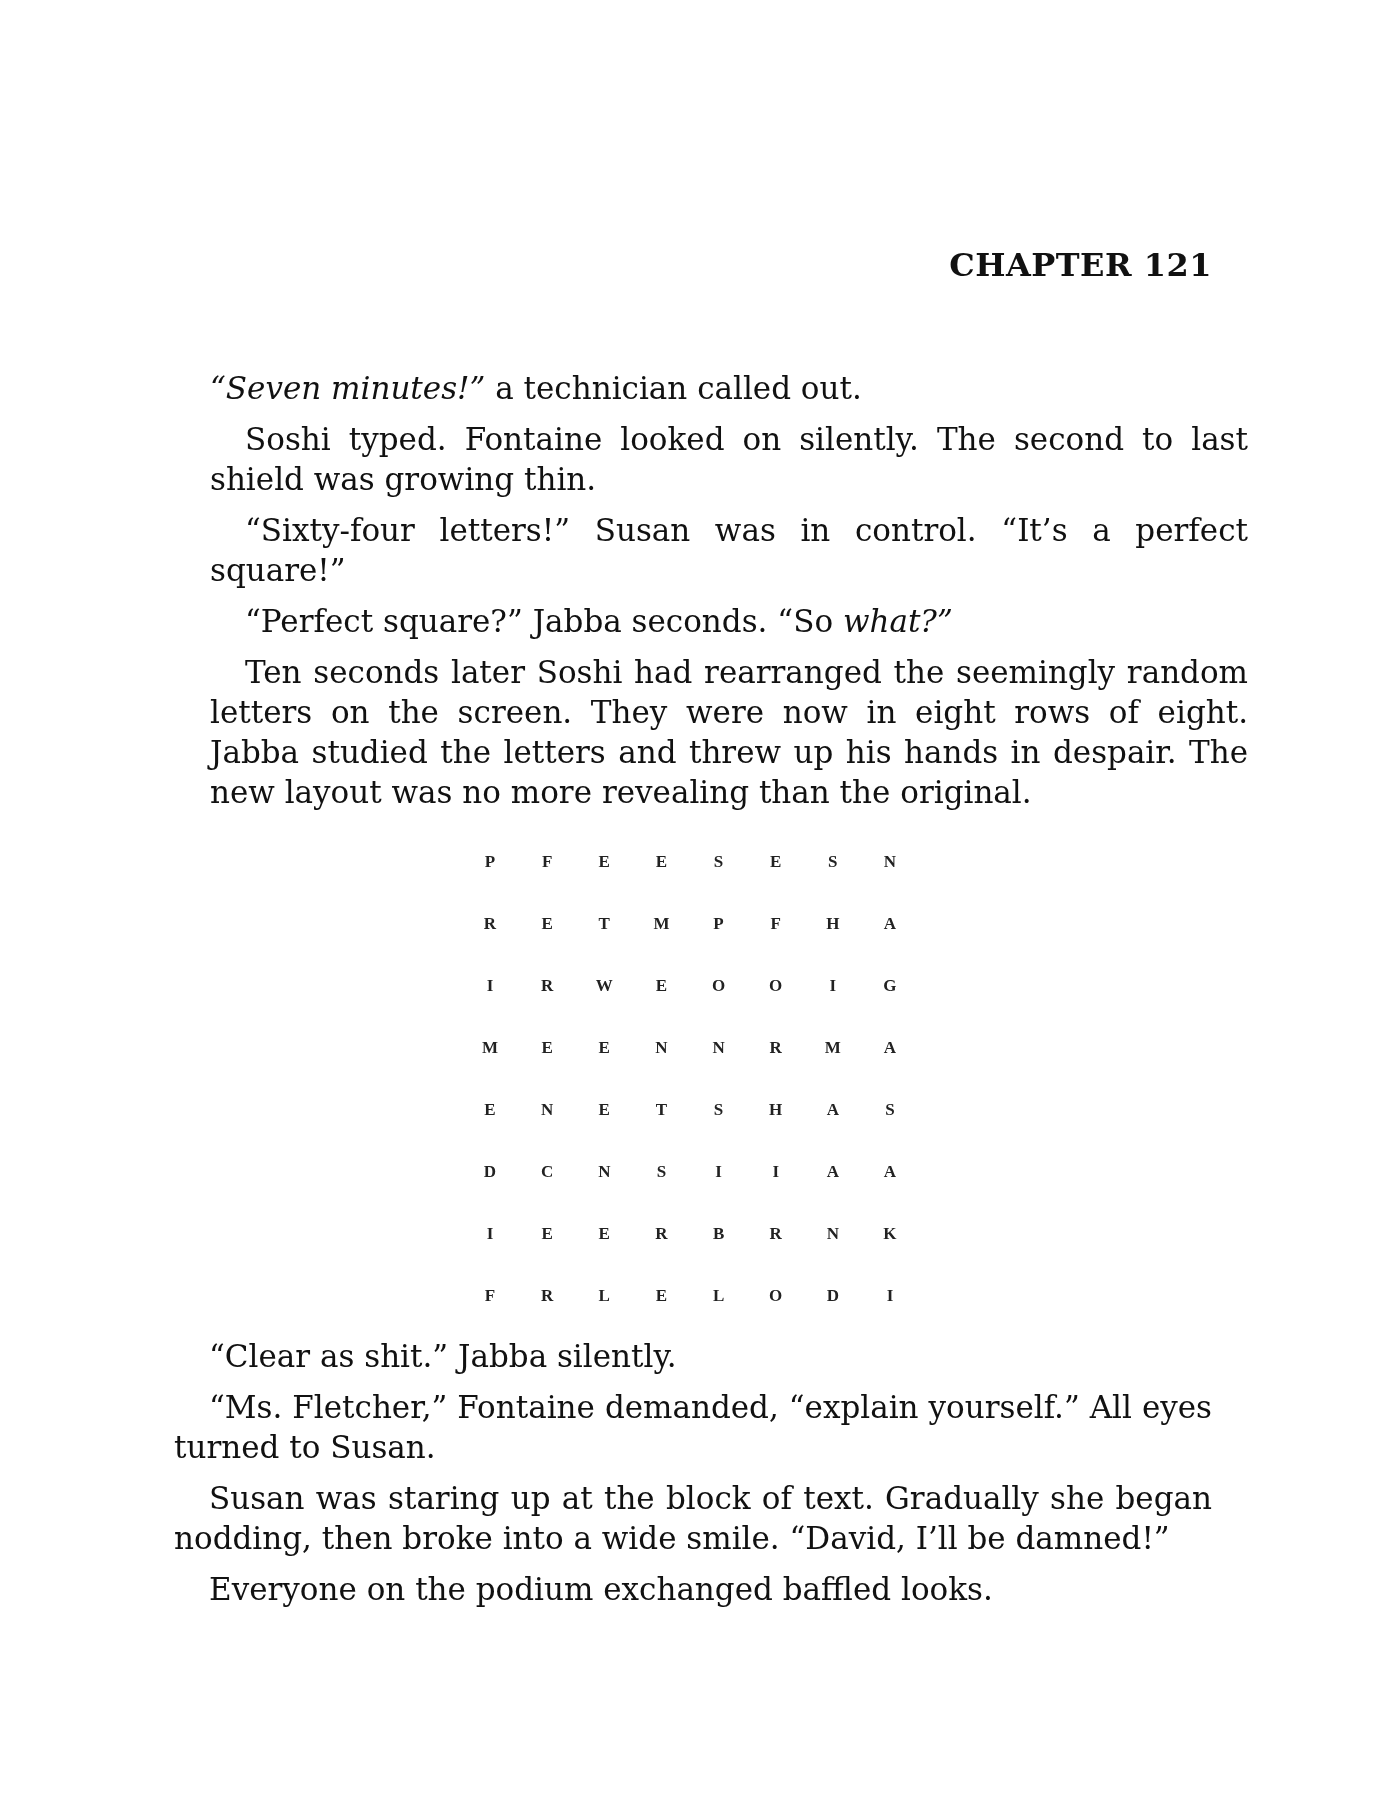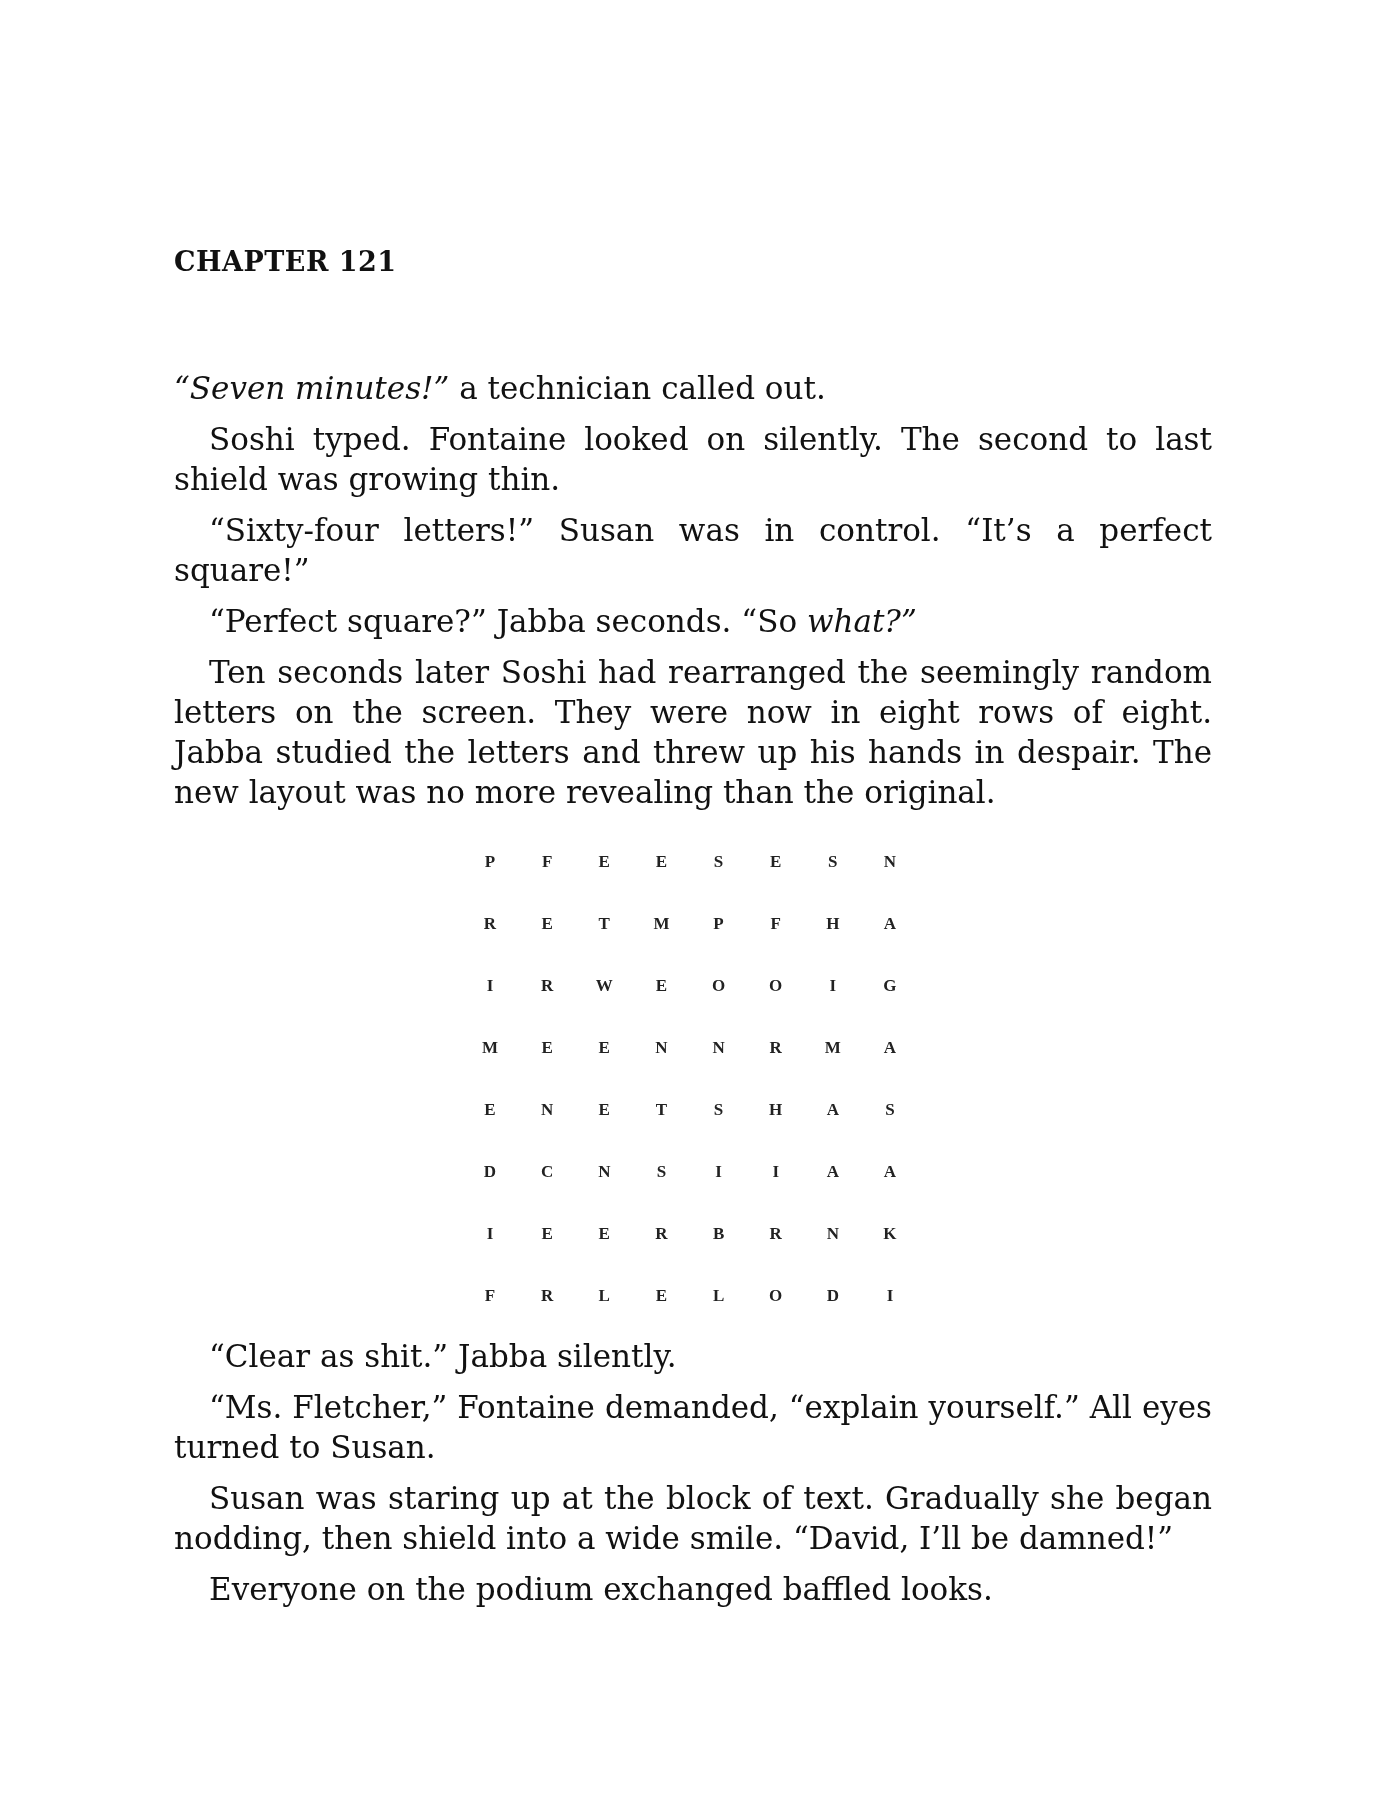--- a/index.html
+++ b/index.html
@@ -1,32 +1,32 @@
 <!DOCTYPE html>
 <html><head>
 <meta charset="utf-8">
 <style>
   html, body { margin: 0; padding: 0; background: #ffffff; }
   body { width: 1391px; height: 1800px; position: relative; overflow: hidden; color: #111; font-family: "DejaVu Serif", "Liberation Serif", serif; }
   .page { position: absolute; left: 174px; top: 0; width: 1038px; }
-  .chapter-title { position: absolute; left: 0; width: 1038px; top: 246px; text-align: left; font-weight: bold; font-size: 27px; letter-spacing: 0.5px; }
+  .chapter-title { position: absolute; left: 0; width: 1038px; top: 246px; text-align: right; font-weight: bold; font-size: 32px; letter-spacing: 0.5px; }
   .body-text { position: absolute; left: 0; width: 1038px; font-size: 31px; line-height: 40px; }
   .para { margin: 0 0 11px 0; text-align: justify; text-indent: 35px; }
   .para.noindent { text-indent: 0; }
   .grid { position: absolute; left: 306px; width: 420px; top: 852px; }
   .grid-row { display: flex; justify-content: space-between; height: 62px; align-items: flex-start; }
   .grid-cell { width: 20px; text-align: center; font-family: "Liberation Serif", serif; font-weight: bold; font-size: 17px; color: #222; }
 </style>
 </head>
 <body>
 
 <div class="page">
   <div class="chapter-title">CHAPTER 121</div>
 
-  <div class="body-text" id="before" style="top:368px;">
+  <div class="body-text" id="before" style="top:368px;margin-left:36px;">
       <p class="para noindent"><span style="font-style: italic;">“Seven minutes!”</span><span> a technician called out.</span></p>
       <p class="para"><span>Soshi typed. Fontaine looked on silently. The second to last shield was growing thin.</span></p>
       <p class="para"><span>“Sixty-four letters!” Susan was in control. “It’s a perfect square!”</span></p>
       <p class="para"><span>“Perfect square?” Jabba seconds. “So </span><span style="font-style: italic;">what?”</span></p>
       <p class="para"><span>Ten seconds later Soshi had rearranged the seemingly random letters on the screen. They were now in eight rows of eight. Jabba studied the letters and threw up his hands in despair. The new layout was no more revealing than the original.</span></p>
     </div>
 
   <div class="grid" id="grid">
       <div class="grid-row">
         <span class="grid-cell">P</span>
@@ -106,16 +106,16 @@
         <span class="grid-cell">L</span>
         <span class="grid-cell">O</span>
         <span class="grid-cell">D</span>
         <span class="grid-cell">I</span>
       </div>
     </div>
 
   <div class="body-text" id="after" style="top:1336px;">
       <p class="para"><span>“Clear as shit.” Jabba silently.</span></p>
       <p class="para"><span>“Ms. Fletcher,” Fontaine demanded, “explain yourself.” All eyes turned to Susan.</span></p>
-      <p class="para"><span>Susan was staring up at the block of text. Gradually she began nodding, then shield into a wide smile. “David, I’ll be damned!”</span></p>
+      <p class="para"><span>Susan was staring up at the block of text. Gradually she began nodding, then broke into a wide smile. “David, I’ll be damned!”</span></p>
       <p class="para"><span>Everyone on the podium exchanged baffled looks.</span></p>
     </div>
 </div>
 
 </body></html>

